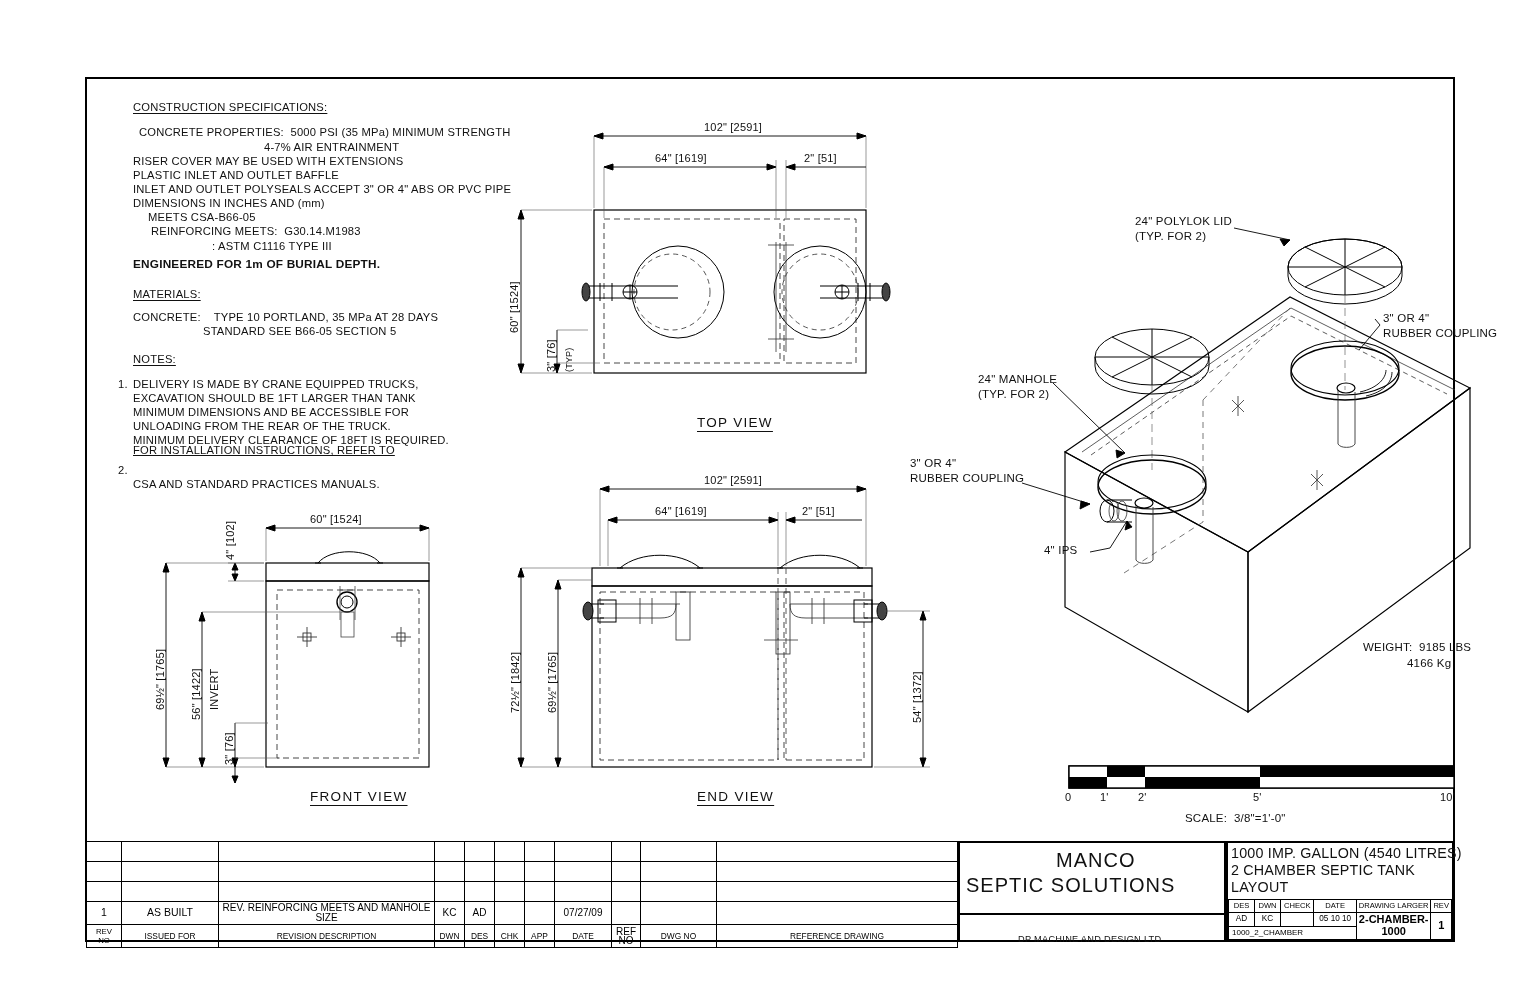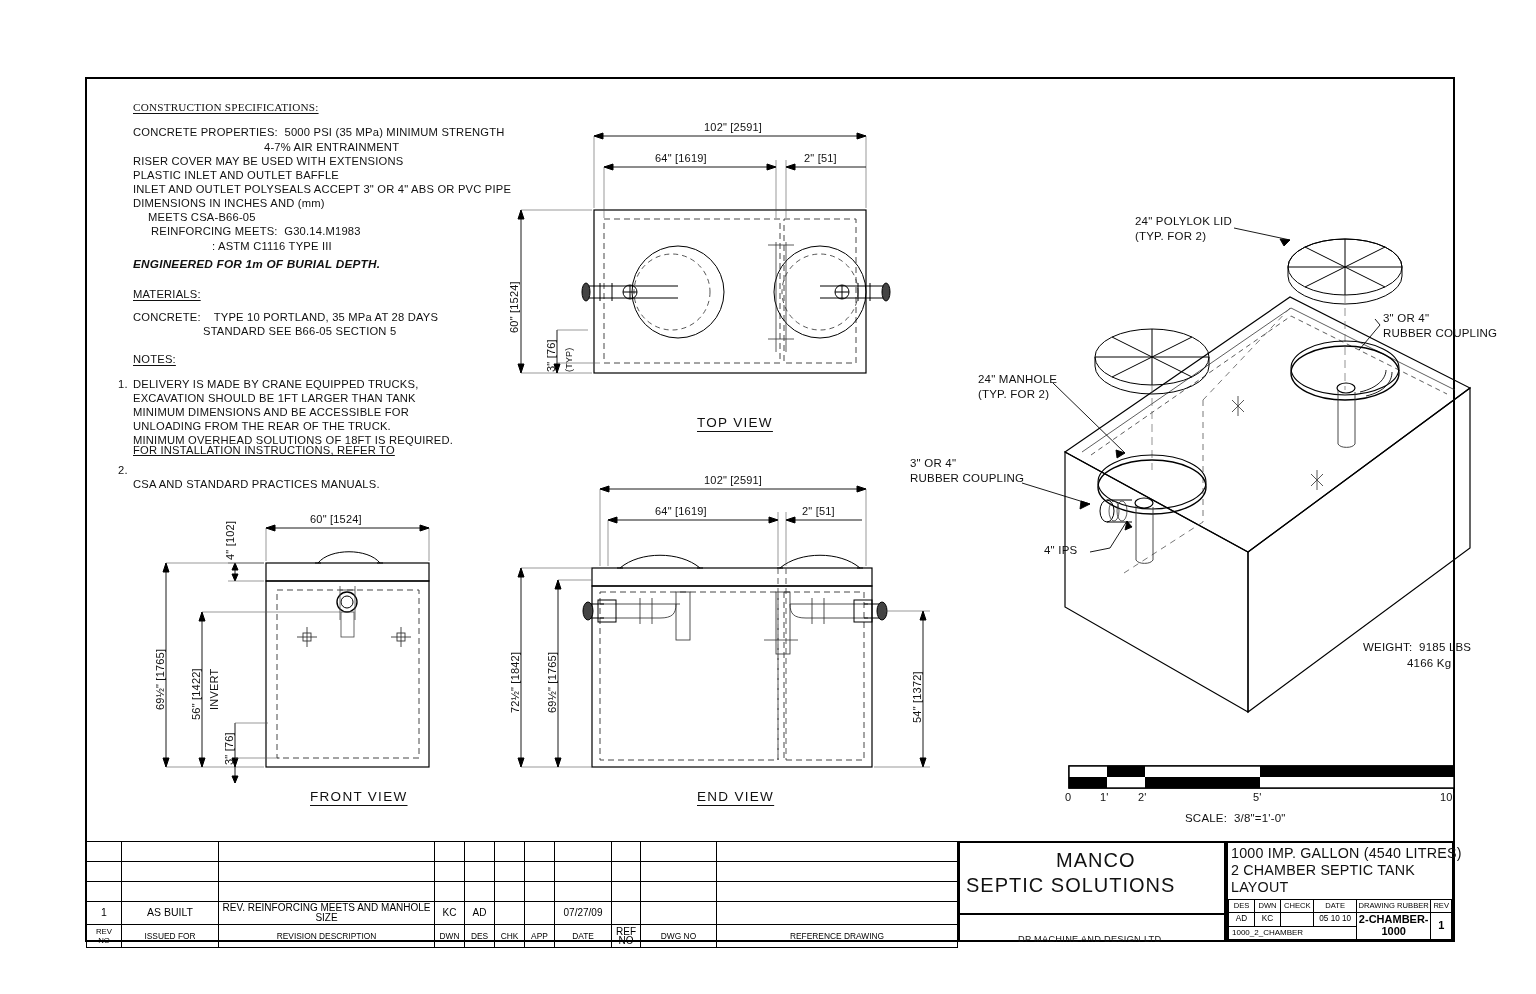--- a/index.html
+++ b/index.html
@@ -7,39 +7,39 @@
   body{width:1536px;height:994px;position:relative;overflow:hidden;
        font-family:"Liberation Sans",sans-serif;color:#000;}
   .sheet{position:absolute;left:0;top:0;width:1536px;height:994px;background:#fff;}
   .frame{position:absolute;left:85px;top:77px;width:1370px;height:865px;
          border:2.5px solid #000;box-sizing:border-box;}
   svg{position:absolute;left:0;top:0;overflow:visible;}
   .txt{position:absolute;white-space:pre;font-family:"Liberation Sans",sans-serif;
        color:#111;letter-spacing:0.2px;}
   .spec{font-size:11.2px;line-height:14.6px;}
   .ul{text-decoration:underline;text-underline-offset:2px;}
-  .bold{font-weight:bold;font-style:italic;}
+  .bold{font-weight:bold;}
   .dim{font-size:11px;}
   .viewttl{font-size:13.5px;letter-spacing:1.3px;text-decoration:underline;text-underline-offset:4px;}
   .lbl{font-size:11.5px;line-height:14.5px;}
   .serif{font-family:Liberation Sans, sans-serif;}
   table.tblock{border-collapse:collapse;position:absolute;}
   table.tblock td{border:1px solid #000;text-align:center;vertical-align:middle;
                   font-size:9.2px;padding:0;line-height:1.05;}
 </style>
 </head>
 <body>
 
 <div class="sheet">
   <div class="frame"></div>
 
   <div>
-    <div class="txt spec ul" style="left:133px;top:100px;font-family:Liberation Serif, serif;">CONSTRUCTION SPECIFICATIONS:</div>
-
-    <div class="txt spec" style="left:133px;top:125px;">CONCRETE PROPERTIES:  5000 PSI (35 MPa) MINIMUM STRENGTH</div>
+    <div class="txt spec ul" style="left:133px;top:100px;">CONSTRUCTION SPECIFICATIONS:</div>
+
+    <div class="txt spec" style="left:139px;top:125px;">CONCRETE PROPERTIES:  5000 PSI (35 MPa) MINIMUM STRENGTH</div>
     <div class="txt spec" style="left:264px;top:140px;">4-7% AIR ENTRAINMENT</div>
     <div class="txt spec" style="left:133px;top:154px;">RISER COVER MAY BE USED WITH EXTENSIONS</div>
     <div class="txt spec" style="left:133px;top:168px;">PLASTIC INLET AND OUTLET BAFFLE</div>
     <div class="txt spec" style="left:133px;top:182px;">INLET AND OUTLET POLYSEALS ACCEPT 3" OR 4" ABS OR PVC PIPE</div>
     <div class="txt spec" style="left:133px;top:196px;">DIMENSIONS IN INCHES AND (mm)</div>
     <div class="txt spec" style="left:133px;top:210px;padding-left:15px;">MEETS CSA-B66-05</div>
     <div class="txt spec" style="left:133px;top:224px;padding-left:18px;">REINFORCING MEETS:  G30.14.M1983</div>
     <div class="txt spec" style="left:212px;top:239px;">: ASTM C1116 TYPE III</div>
 
     <div class="txt spec bold" style="left:133px;top:257px;font-size:11.8px;">ENGINEERED FOR 1m OF BURIAL DEPTH.</div>
@@ -48,21 +48,21 @@
     <div class="txt spec" style="left:133px;top:310px;">CONCRETE:    TYPE 10 PORTLAND, 35 MPa AT 28 DAYS</div>
     <div class="txt spec" style="left:203px;top:324px;">STANDARD SEE B66-05 SECTION 5</div>
 
     <div class="txt spec ul" style="left:133px;top:352px;">NOTES:</div>
 
     <div class="txt spec" style="left:118px;top:377px;">1.</div>
     <div class="txt spec" style="left:133px;top:377px;">DELIVERY IS MADE BY CRANE EQUIPPED TRUCKS,</div>
     <div class="txt spec" style="left:133px;top:391px;">EXCAVATION SHOULD BE 1FT LARGER THAN TANK</div>
     <div class="txt spec" style="left:133px;top:405px;">MINIMUM DIMENSIONS AND BE ACCESSIBLE FOR</div>
     <div class="txt spec" style="left:133px;top:419px;">UNLOADING FROM THE REAR OF THE TRUCK.</div>
-    <div class="txt spec" style="left:133px;top:433px;">MINIMUM OVERHEAD SOLUTIONS OF 18FT IS REQUIRED.</div>
+    <div class="txt spec" style="left:133px;top:433px;">MINIMUM DELIVERY CLEARANCE OF 18FT IS REQUIRED.</div>
 
     <div class="txt spec" style="left:118px;top:463px;">2.</div>
     <div class="txt spec" style="left:133px;top:443px;text-decoration:underline;">FOR INSTALLATION INSTRUCTIONS, REFER TO</div>
     <div class="txt spec" style="left:133px;top:477px;">CSA AND STANDARD PRACTICES MANUALS.</div>
   </div>
 
   <svg width="1536" height="994" style="pointer-events:none;">
     <g stroke="#000" fill="none" stroke-width="1">
 
       <rect x="594" y="210" width="272" height="163" stroke-width="1.2"></rect>
@@ -514,21 +514,21 @@
     <div class="txt" style="left:1231px;top:862px;font-size:14.3px;">2 CHAMBER SEPTIC TANK</div>
     <div class="txt" style="left:1231px;top:879px;font-size:14.3px;">LAYOUT</div>
 
     <table class="tblock" style="left:1228px;top:899px;width:224px;">
       <tbody>
           <tr>
         <td style="width:26px;height:12px;font-size:7.6px;">DES</td>
         <td style="width:26px;font-size:7.6px;">DWN</td>
         <td style="width:33px;font-size:7.6px;text-align:center;">CHECK</td>
         <td style="width:44px;font-size:7.6px;">DATE</td>
-        <td style="width:75px;font-size:7.6px;">DRAWING RUBBER</td>
+        <td style="width:75px;font-size:7.6px;">DRAWING LARGER</td>
         <td style="width:20px;font-size:7.6px;">REV</td>
       </tr>
       <tr>
         <td style="height:13px;font-size:8.2px;">AD</td>
         <td style="font-size:8.2px;">KC</td>
         <td style="font-size:8.2px;"></td>
         <td style="font-size:8.2px;">05 10 10</td>
         <td rowspan="2" style="font-size:11px;font-weight:bold;">2-CHAMBER-1000</td>
         <td rowspan="2" style="font-size:11px;font-weight:bold;">1</td>
       </tr>

